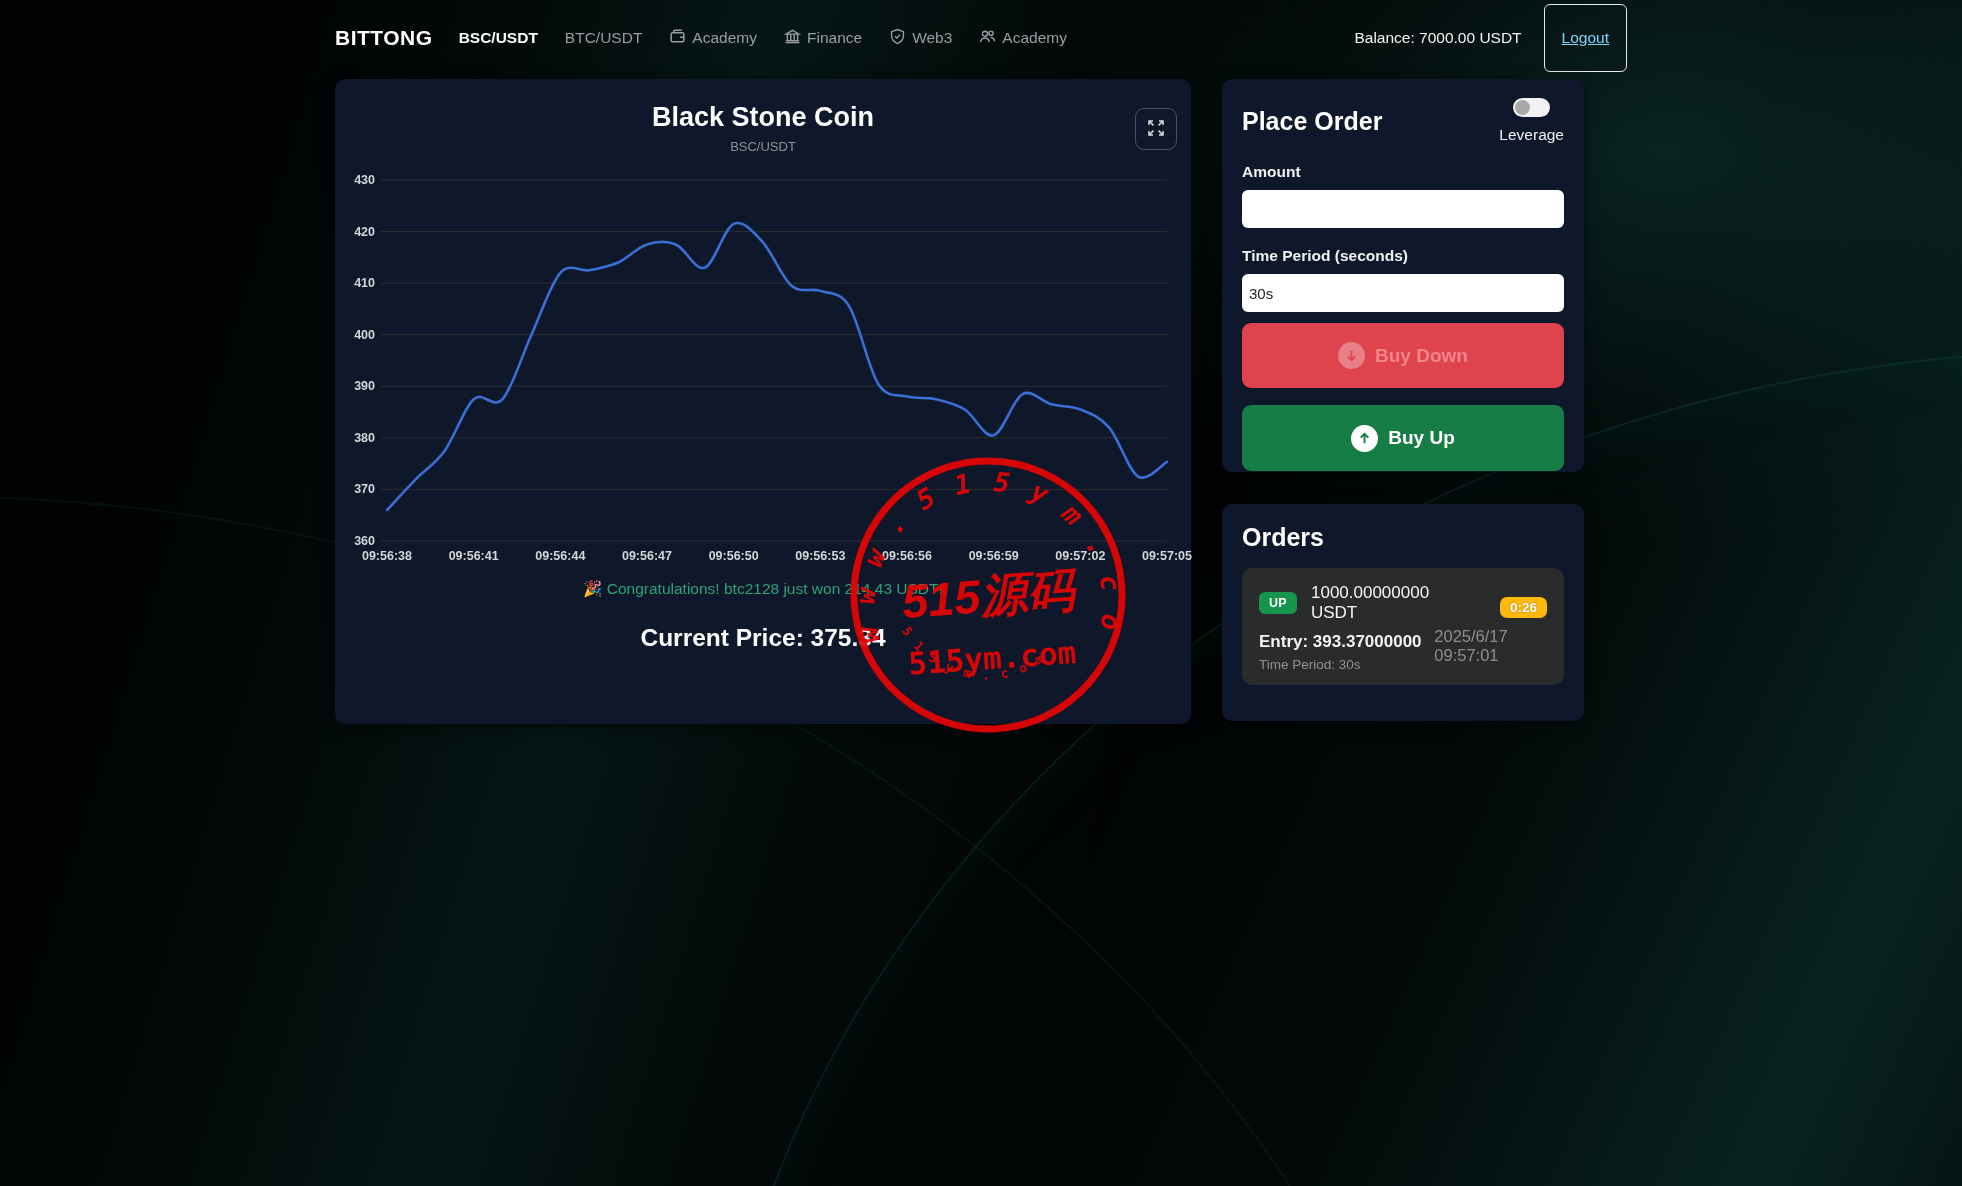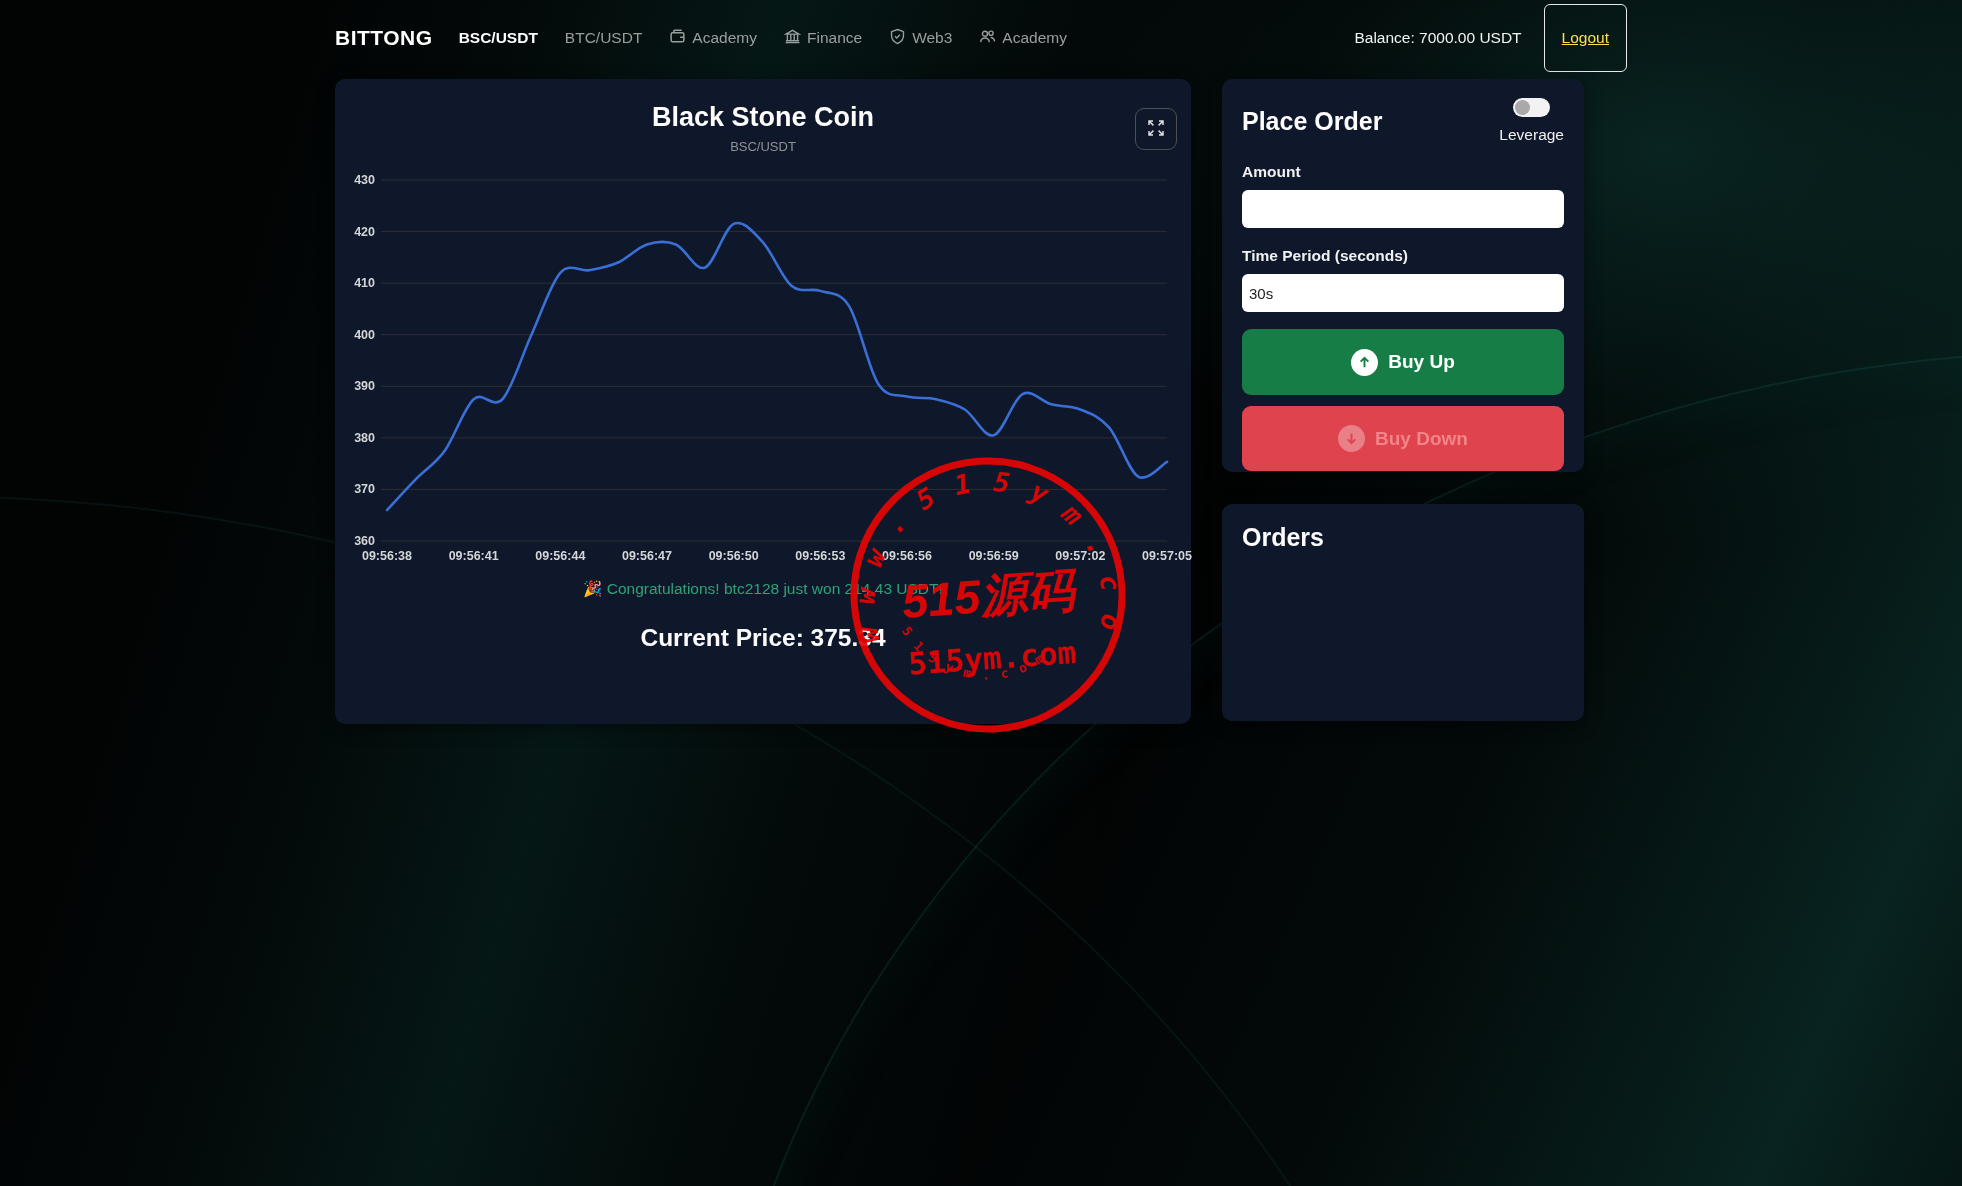--- a/index.html
+++ b/index.html
@@ -44,21 +44,21 @@
   
   .topnav { height:76px; display:flex; align-items:center; }
   .brand { font-size:21px; font-weight:700; letter-spacing:0.5px; color:#fff; margin-right:26px; }
   .nav-links { display:flex; align-items:center; gap:27px; }
   .nav-item { display:flex; align-items:center; gap:6px; font-size:15.5px; color:#9b9ea0; cursor:pointer; }
   .nav-item.active { color:#ffffff; font-weight:600; }
   .nav-item svg { stroke:#9b9ea0; }
   .nav-spacer { flex:1; }
   .balance { font-size:15.5px; color:#f2f3f3; margin-right:22px; }
   .logout-btn {
-    background:transparent; color:#fde047; font-size:15.5px;
+    background:transparent; color:#7dd3fc; font-size:15.5px;
     border:1px solid #e8e8e8; border-radius:6px; padding:24px 17px; cursor:pointer;
     font-family:inherit;
     text-decoration:underline;
   }
 
   
   .main-row { display:flex; gap:31px; margin-top:3px; }
   .card { background:#0f172a; border-radius:10px; box-shadow:0 4px 18px rgba(0,0,0,0.45); }
 
   
@@ -248,42 +248,56 @@
             <span class="leverage-label">Leverage</span>
           </div>
         </div>
 
         <div class="field-label">Amount</div>
         <input class="text-input" type="text" value="" style="">
 
         <div class="field-label">Time Period (seconds)</div>
         <input class="text-input" type="text" value="30s" style="">
 
+        <button class="buy-btn buy-down">
+          <span class="circ">
+            <svg width="15" height="15" viewBox="0 0 14 14" fill="none" stroke="#df434e" stroke-width="1.8">
+              <path d="M7 2.5 V11 M3.4 7.8 L7 11.4 L10.6 7.8"></path>
+            </svg>
+          </span>
+          <span>Buy Down</span>
+        </button>
+
         <button class="buy-btn buy-up">
           <span class="circ">
             <svg width="15" height="15" viewBox="0 0 14 14" fill="none" stroke="#177d46" stroke-width="1.8">
               <path d="M7 11.5 V3 M3.4 6.2 L7 2.6 L10.6 6.2"></path>
             </svg>
           </span>
           <span>Buy Up</span>
         </button>
-
-        <button class="buy-btn buy-down">
-          <span class="circ">
-            <svg width="15" height="15" viewBox="0 0 14 14" fill="none" stroke="#df434e" stroke-width="1.8">
-              <path d="M7 2.5 V11 M3.4 7.8 L7 11.4 L10.6 7.8"></path>
-            </svg>
-          </span>
-          <span>Buy Down</span>
-        </button>
       </div>
 
       <div class="card orders-panel">
         <div class="panel-title">Orders</div>
 
+        <div class="order-item">
+          <div class="oi-left">
+            <div class="oi-row1">
+              <span class="dir-badge">UP</span>
+              <span class="oi-amount">1000.00000000 USDT</span>
+            </div>
+            <div class="oi-entry">Entry: 393.37000000</div>
+            <div class="oi-period">Time Period: 30s</div>
+          </div>
+          <div class="oi-right">
+            <span class="countdown-badge">0:26</span>
+            <span class="oi-date">2025/6/17 09:57:01</span>
+          </div>
+        </div>
       </div>
 
     </div>
   </div>
 </div>
 
 <svg class="stamp" viewBox="0 0 300 300">
   <g transform="rotate(-4 150 150)">
     <circle cx="150" cy="150" r="134" fill="none" stroke="#e60505" stroke-width="7"></circle>
     <defs>

